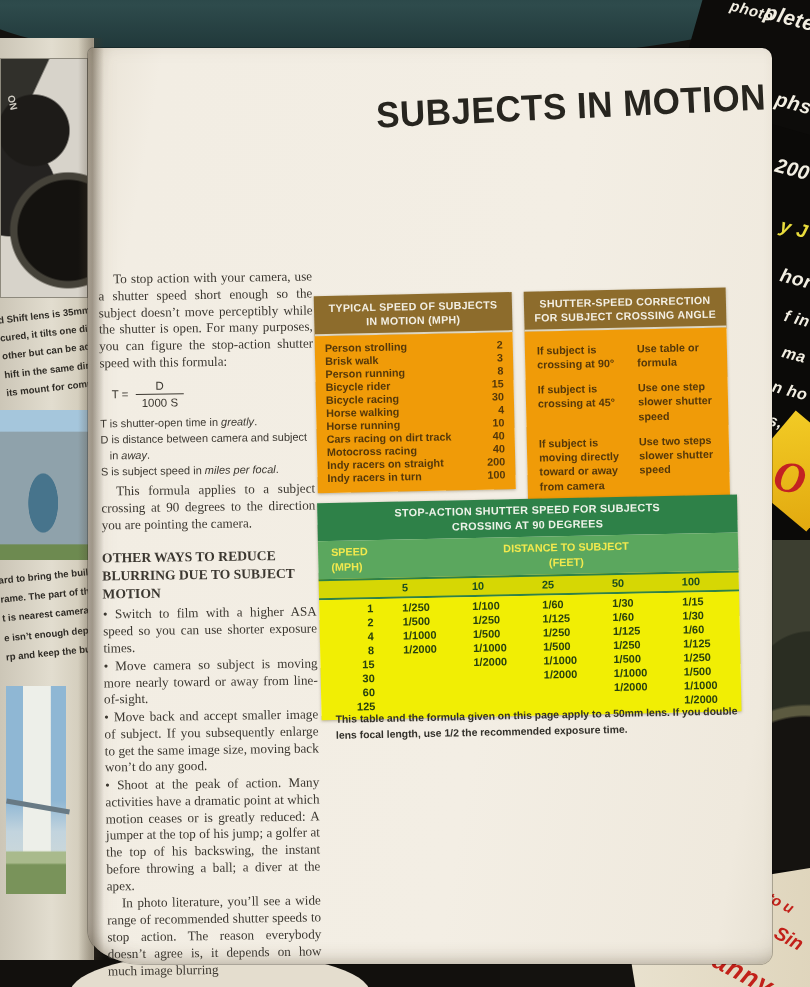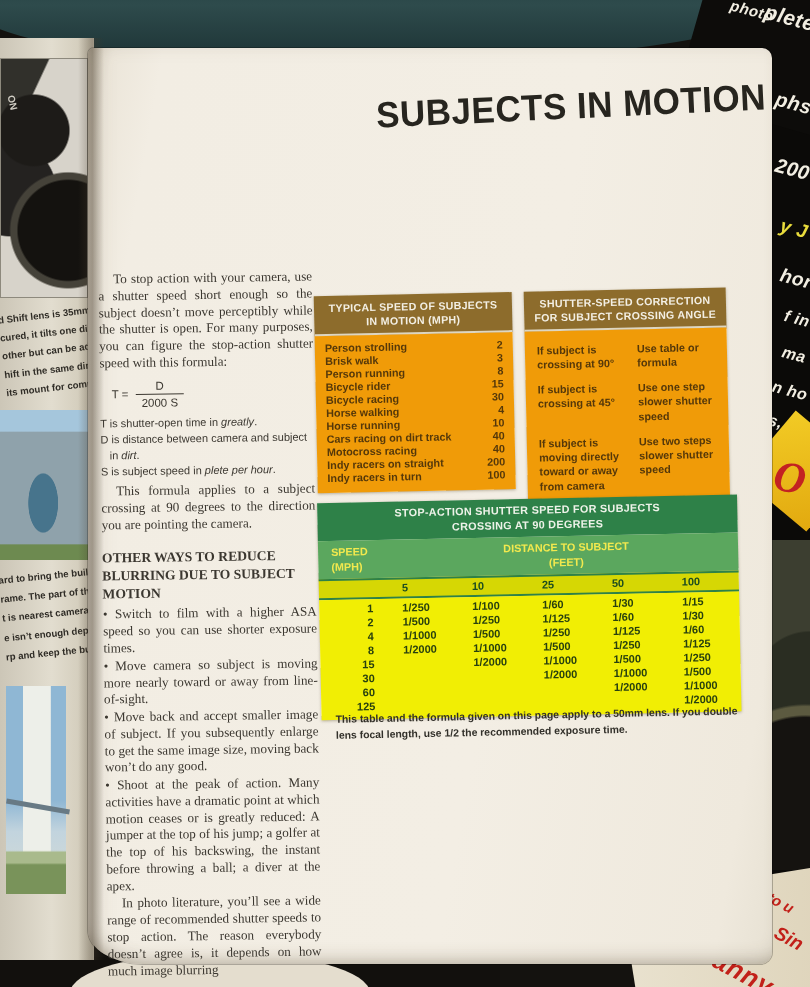--- a/index.html
+++ b/index.html
@@ -209,28 +209,28 @@
 
     <div class="page-title">SUBJECTS IN MOTION</div>
 
     <div class="body-col">
       <p class="para-indent">To stop action with your camera, use a shutter speed short enough so the subject doesn’t move perceptibly while the shutter is open. For many purposes, you can figure the stop-action shutter speed with this formula:</p>
 
       <div class="formula">
         <span class="f-lhs">T  =</span>
         <span class="f-frac">
           <span class="f-num">D</span>
-          <span class="f-den">2000 S</span>
+          <span class="f-den">1000 S</span>
         </span>
       </div>
 
       <div class="defs">
         <div class="def"><span>T</span><span> is shutter-open time in </span><i>greatly</i><span>.</span></div>
-        <div class="def"><span>D</span><span> is distance between camera and subject in </span><i>dirt</i><span>.</span></div>
-        <div class="def"><span>S</span><span> is subject speed in </span><i>plete per hour</i><span>.</span></div>
+        <div class="def"><span>D</span><span> is distance between camera and subject in </span><i>away</i><span>.</span></div>
+        <div class="def"><span>S</span><span> is subject speed in </span><i>miles per focal</i><span>.</span></div>
       </div>
 
       <p class="para-indent">This formula applies to a subject crossing at 90 degrees to the direction you are pointing the camera.</p>
 
       <div class="section-heading">OTHER WAYS TO REDUCE BLURRING DUE TO SUBJECT MOTION</div>
 
       <p class="bullet">• Switch to film with a higher ASA speed so you can use shorter exposure times.</p>
       <p class="bullet">• Move camera so subject is moving more nearly toward or away from line-of-sight.</p>
       <p class="bullet">• Move back and accept smaller image of subject. If you subsequently enlarge to get the same image size, moving back won’t do any good.</p>
       <p class="bullet">• Shoot at the peak of action. Many activities have a dramatic point at which motion ceases or is greatly reduced: A jumper at the top of his jump; a golfer at the top of his backswing, the instant before throwing a ball; a diver at the apex.</p>

